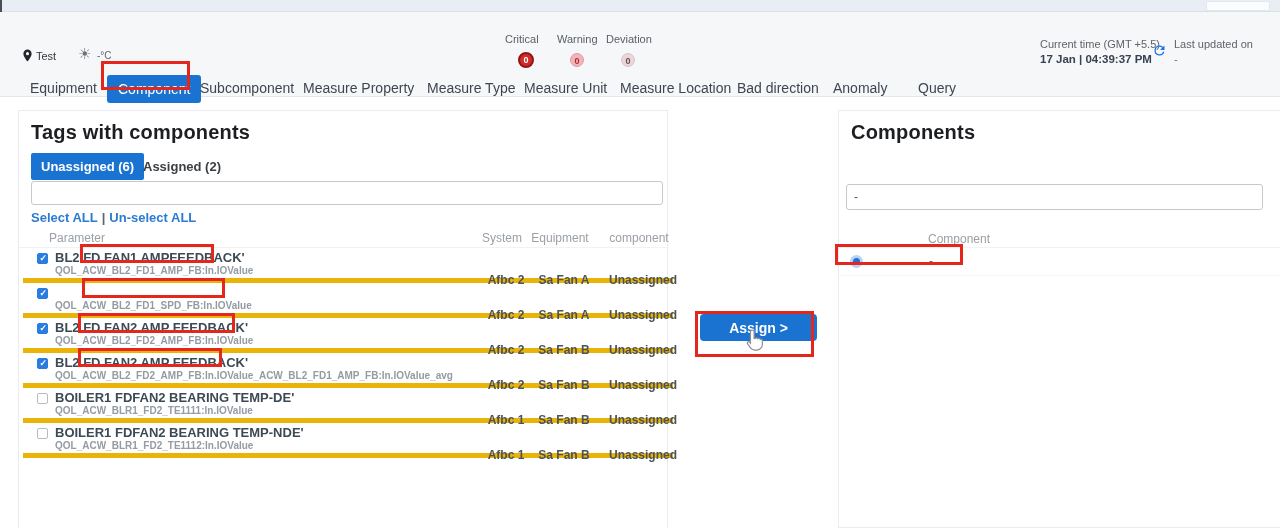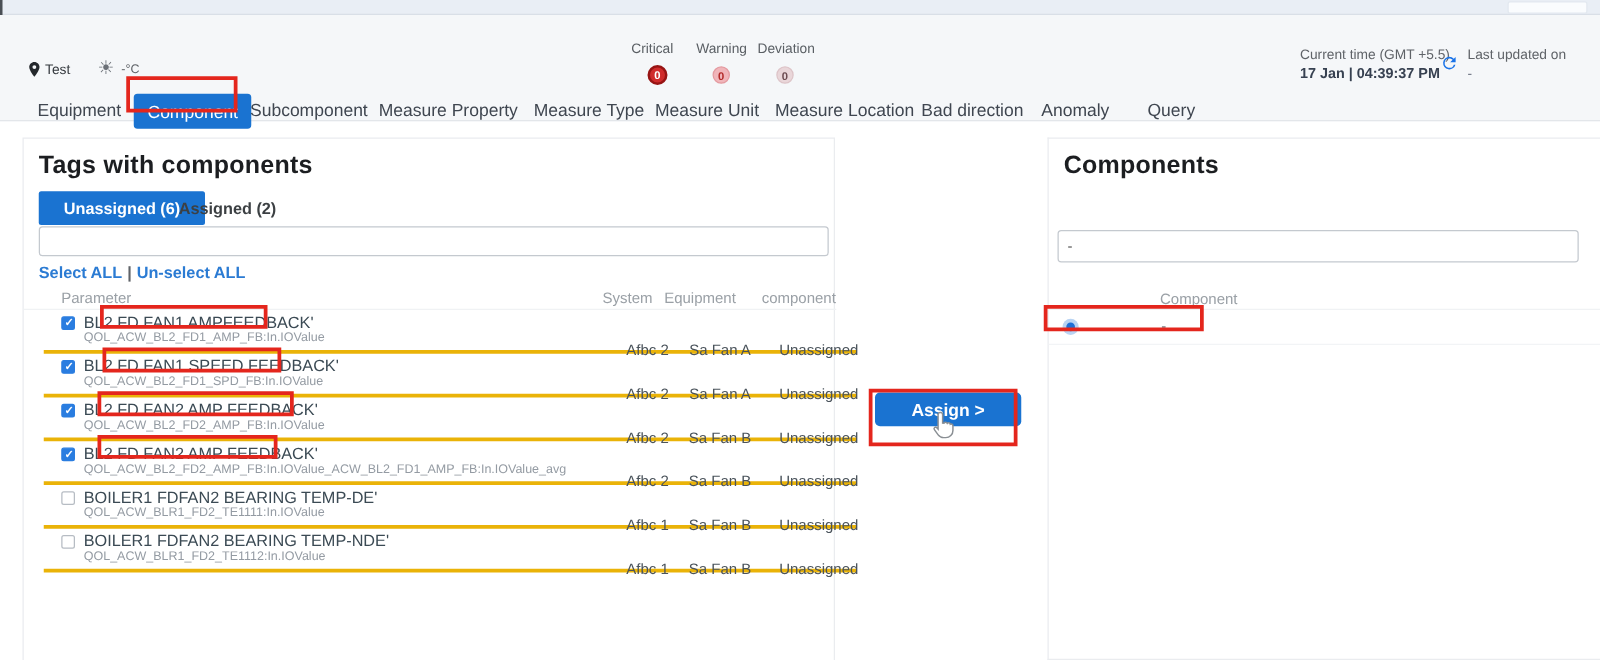--- a/index.html
+++ b/index.html
@@ -39,36 +39,36 @@
   
   .redbox { position:absolute; border:3px solid #e4261d; pointer-events:none; z-index:6; }
 
   
   .card { position:absolute; background:#fff; border:1px solid #eaecef; }
   .card-left  { left:18px;  top:110px; width:650px; height:471px; }
   .card-right { left:838px; top:110px; width:442px; height:418px; border-right:none; }
   .panel-title { position:absolute; left:12px; top:10px; font-size:20px; font-weight:600; color:#1c1e21; letter-spacing:0.2px; }
 
   .tab { position:absolute; font-size:13px; cursor:pointer; }
-  .tab.active { left:12px; top:42px; background:#1a73d1; color:#fff; padding:6px 20px; border-radius:2px; font-weight:bold; }
+  .tab.active { left:12px; top:42px; background:#1a73d1; color:#fff; padding:6px 10px; border-radius:2px; font-weight:bold; }
   .tab.idle { left:124px; top:48px; color:#3c4043; font-weight:bold; }
 
   .search-input { position:absolute; left:12px; top:70px; width:632px; height:24px; border:1px solid #c4c9cf; border-radius:3px; font-size:12px; padding:0 6px; color:#444; outline:none; font-family:"Liberation Sans",sans-serif; }
   .links-row { position:absolute; left:12px; top:99px; font-size:13px; font-weight:bold; }
   .link { color:#2b7bd3; cursor:pointer; }
   .link-sep { color:#5f6368; padding:0 4px; }
 
   .thead { position:absolute; left:0; top:118px; width:650px; height:19px; border-bottom:1px solid #f0f2f4; }
   .th { position:absolute; top:2px; font-size:12px; color:#9aa0a6; }
   .h-param { left:30px; }
   .col-sys  { left:452px; width:62px; text-align:center; }
   .col-eq   { left:508px; width:66px; text-align:center; }
   .col-comp { left:576px; width:88px; text-align:center; }
 
-  .trow { position:absolute; left:16px; width:650px; height:35px; border-bottom:3px solid #eab308; }
+  .trow { position:absolute; left:4px; width:650px; height:35px; border-bottom:5px solid #eab308;font-weight:bold; }
   .cb { position:absolute; left:14px; top:5px; width:11px; height:11px; border:1px solid #b6bcc3; border-radius:2px; background:#fff; cursor:pointer; }
   .cb.checked { background:#2a7de0; border-color:#2a7de0; }
   .cb.checked::after { content:"✓"; color:#fff; font-size:9px; font-weight:bold; position:absolute; left:1.5px; top:-1px; }
   .r-name { position:absolute; left:32px; top:2px; font-size:13px; color:#3b4a54; white-space:nowrap; }
   .r-tag  { position:absolute; left:32px; top:17px; font-size:10px; color:#949ba3; white-space:nowrap; }
   .cell { position:absolute; top:3px; font-size:12px; color:#4a535b;margin-top:22px; }
 
   
   .assign-btn { position:absolute; left:700px; top:314px; width:117px; height:27px; background:#1a73d1; color:#fff; border:none; border-radius:4px; font-size:14px; font-weight:bold; cursor:pointer; font-family:"Liberation Sans",sans-serif; }
   .cursor-icon { position:absolute; left:741px; top:327px; width:26px; height:26px; z-index:7; }
@@ -146,21 +146,20 @@
     <div class="trow" style="top:137px">
       <span class="cb checked"></span>
       <span class="r-name">BL2 FD FAN1 AMPFEEDBACK'</span>
       <span class="r-tag">QOL_ACW_BL2_FD1_AMP_FB:In.IOValue</span>
       <span class="cell col-sys">Afbc 2</span>
       <span class="cell col-eq">Sa Fan A</span>
       <span class="cell col-comp">Unassigned</span>
     </div>
     <div class="trow" style="top:172px">
       <span class="cb checked"></span>
-      <span class="r-name">BL2 FD FAN1 SPEED FEEDBACK'</span>
       <span class="r-tag">QOL_ACW_BL2_FD1_SPD_FB:In.IOValue</span>
       <span class="cell col-sys">Afbc 2</span>
       <span class="cell col-eq">Sa Fan A</span>
       <span class="cell col-comp">Unassigned</span>
     </div>
     <div class="trow" style="top:207px">
       <span class="cb checked"></span>
       <span class="r-name">BL2 FD FAN2 AMP FEEDBACK'</span>
       <span class="r-tag">QOL_ACW_BL2_FD2_AMP_FB:In.IOValue</span>
       <span class="cell col-sys">Afbc 2</span>

